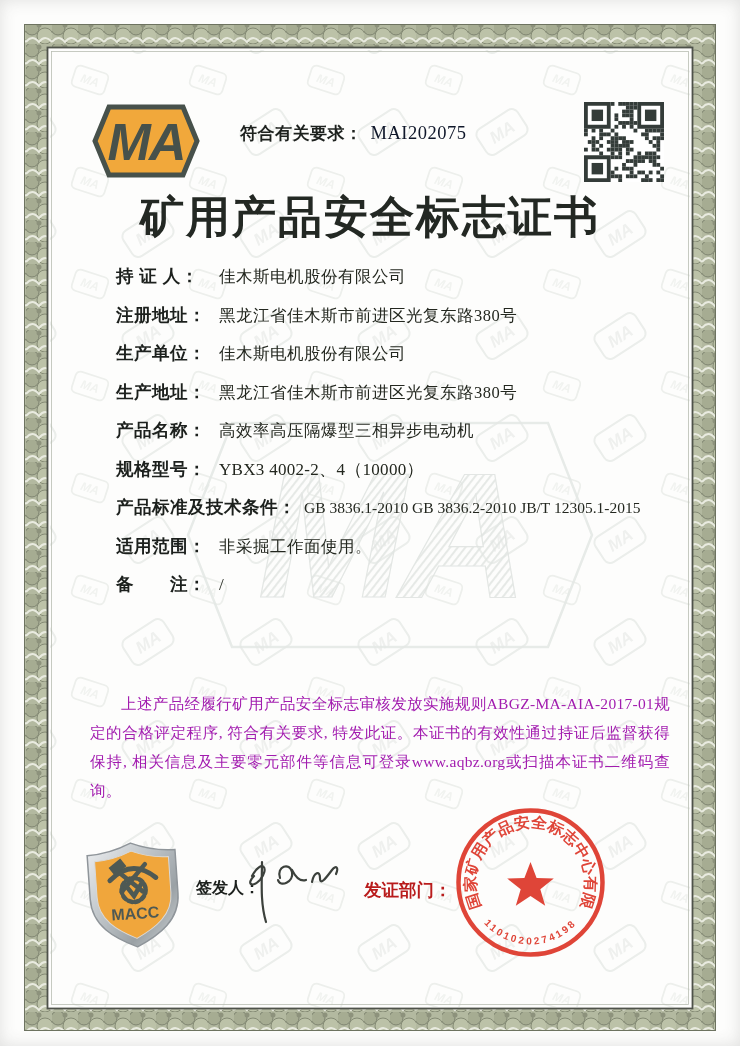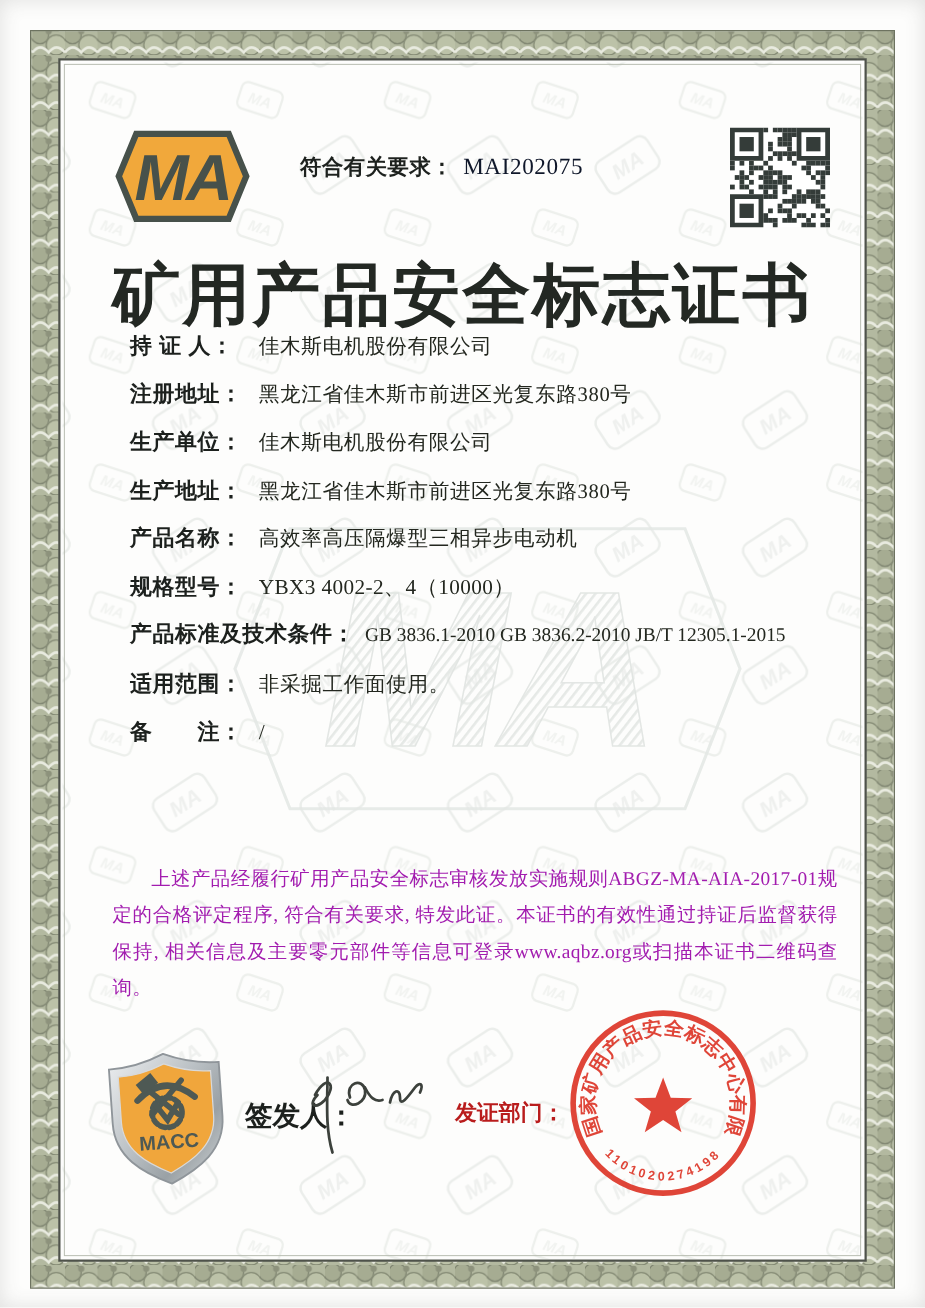--- a/index.html
+++ b/index.html
@@ -8,40 +8,40 @@
         font-family:"Liberation Sans",sans-serif;color:#20241f;}
   .bg{position:absolute;left:0;top:0;z-index:0;}
   .content{position:absolute;left:50px;top:50px;width:640px;height:957px;z-index:1;}
 
   .ma-logo{position:absolute;left:42px;top:54px;}
   .cert-no{position:absolute;left:190px;top:72px;display:flex;align-items:baseline;gap:8px;white-space:nowrap;}
   .cert-no .lbl{font-weight:700;font-size:17px;letter-spacing:.5px;color:#1d211e;}
   .cert-no .val{font-family:"Liberation Serif",serif;font-size:18.5px;color:#0f172a;letter-spacing:.5px;}
   .qr{position:absolute;left:534px;top:52px;}
 
-  .title{position:absolute;left:0;top:150px;width:100%;text-align:center;
-         font-family:"Liberation Serif",serif;font-weight:900;font-size:54px;
+  .title{position:absolute;left:0;top:138px;width:100%;text-align:center;
+         font-family:"Liberation Serif",serif;font-weight:900;font-size:44px;
          letter-spacing:2px;color:#232823;}
 
   .fields{position:absolute;left:54px;top:214px;width:575px;}
   .frow{display:flex;align-items:baseline;line-height:24px;margin-bottom:13.5px;}
-  .frow .lbl{font-weight:700;font-size:17.5px;color:#1c201d;white-space:pre;min-width:103px;letter-spacing:.5px;}
+  .frow .lbl{font-weight:700;font-size:17.5px;color:#1c201d;white-space:pre;min-width:103px;letter-spacing:.5px;margin-left:12px;}
   .frow .val{font-family:Liberation Serif, serif;font-size:16.5px;color:#23271f;letter-spacing:.5px;}
   .frow .val.num{font-size:17px;letter-spacing:.3px;}
   .frow.std .lbl{min-width:0;margin-right:8px;}
   .frow.std .val{font-size:15.5px;letter-spacing:0;}
   .frow.dates .val1{width:179px;}
   .frow.dates .lbl2{min-width:97px;margin-left:58px;}
 
   .notice{position:absolute;left:40px;top:639px;width:580px;
           font-family:"Liberation Serif",serif;font-size:15.5px;line-height:29px;
           text-align:justify;text-indent:2em;color:#a21caf;letter-spacing:.3px;}
 
   .macc{position:absolute;left:34px;top:788px;transform:rotate(-4deg);}
-  .signer-lbl{position:absolute;left:146px;top:828px;font-weight:700;font-size:22px;color:#1c201d;}
+  .signer-lbl{position:absolute;left:146px;top:828px;font-weight:700;font-size:16px;color:#1c201d;}
   .signature{position:absolute;left:186px;top:790px;}
   .dept-lbl{position:absolute;left:314px;top:828px;font-weight:700;font-size:17.5px;color:#b91c1c;}
   .stamp{position:absolute;left:398px;top:750px;mix-blend-mode:multiply;}
 </style>
 </head>
 <body>
 
 <div class="scan">
 
   <svg class="bg" width="740" height="1046" viewBox="0 0 740 1046" aria-hidden="true">

